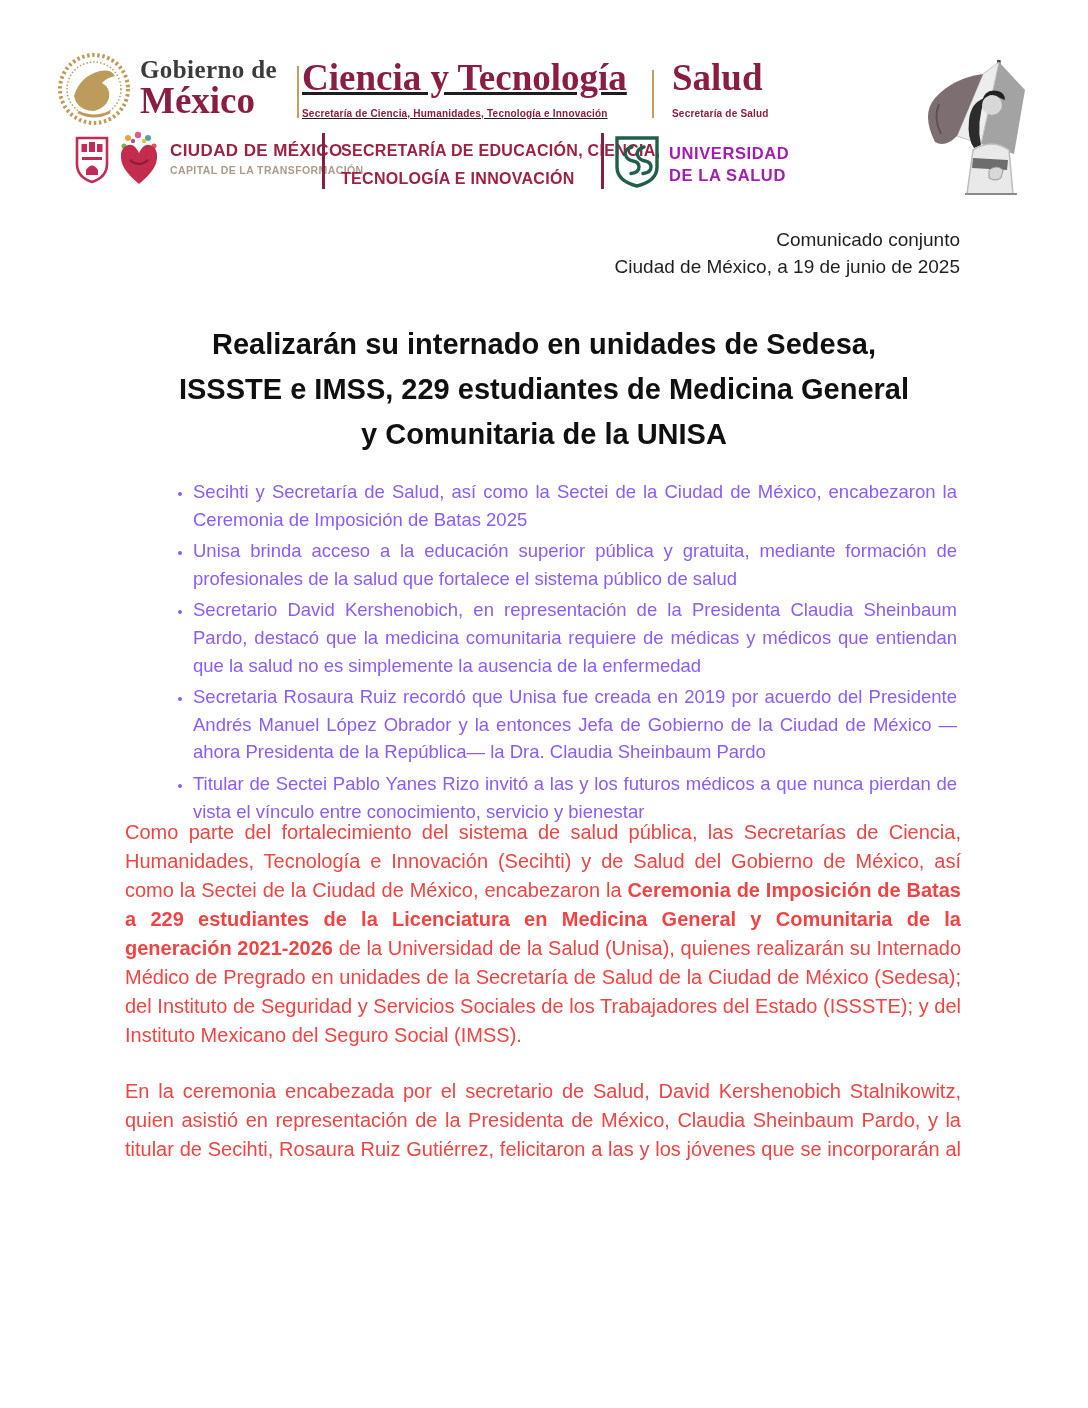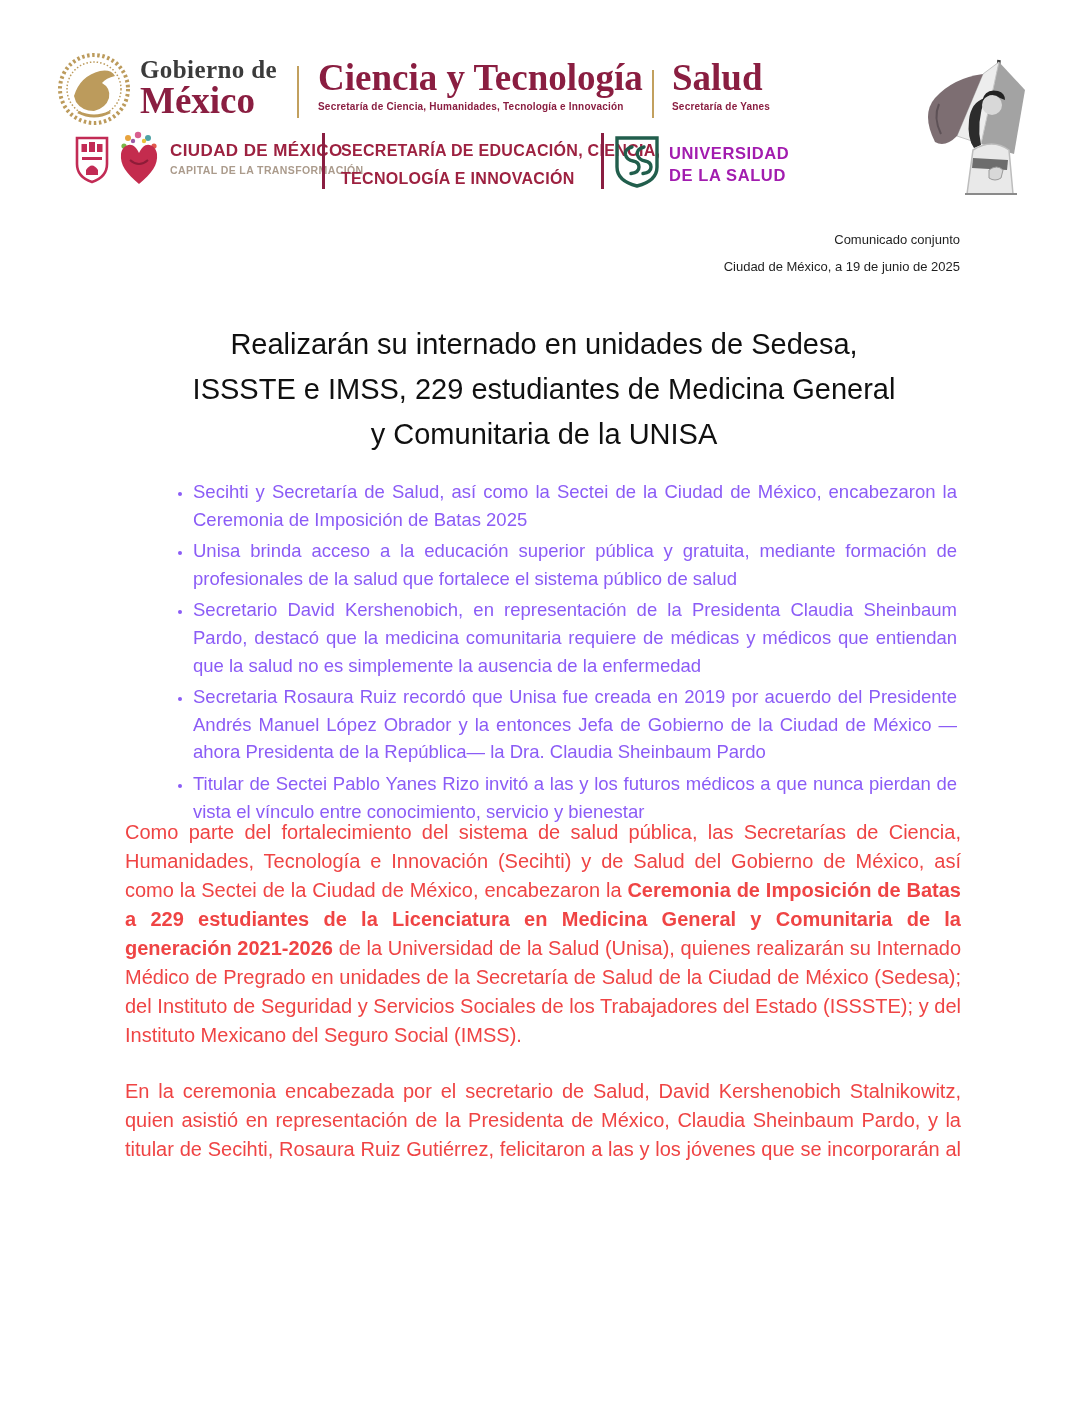--- a/index.html
+++ b/index.html
@@ -12,31 +12,31 @@
     overflow:hidden;
   }
   .abs{position:absolute;}
 
   
   .gob-line1{font-family:"Liberation Serif",serif;font-weight:600;font-size:25px;color:#3b3b3b;line-height:26px;letter-spacing:.4px;}
   .gob-line2{font-family:"Liberation Serif",serif;font-weight:700;font-size:37px;color:#8A1E41;line-height:36px;}
   .vdiv-gold{width:2px;background:#C2A05E;}
   .vdiv-maroon{width:3px;background:#8A1E41;}
   .dep-title{font-family:"Liberation Serif",serif;font-weight:700;font-size:37px;color:#8A1E41;line-height:40px;}
-  .dep-sub{font-weight:700;font-size:10px;color:#8A1E41;margin-top:3px;letter-spacing:.2px;}
+  .dep-sub{font-weight:700;font-size:10px;color:#8A1E41;margin-top:10px;letter-spacing:.2px;}
   .cdmx-t1{font-weight:700;font-size:17px;color:#9D2140;letter-spacing:.4px;line-height:20px;}
   .cdmx-t2{font-weight:700;font-size:10.5px;color:#AB9B8C;letter-spacing:.4px;margin-top:3px;}
   .sectei-line{font-weight:700;font-size:16px;color:#9D2140;line-height:28px;letter-spacing:.3px;}
   .unisa-line{font-weight:700;font-size:16.5px;color:#a21caf;line-height:22px;letter-spacing:.6px;}
 
   
-  .meta{right:128px;top:226px;text-align:right;font-size:13px;line-height:27px;color:#1f1f1f;}
+  .meta{right:128px;top:226px;text-align:right;font-size:19px;line-height:27px;color:#1f1f1f;}
   .doc-title{
     left:104px;top:322px;width:880px;
-    text-align:center;font-weight:400;font-size:29px;line-height:45px;color:#101010;
+    text-align:center;font-weight:700;font-size:29px;line-height:45px;color:#101010;
     white-space:pre-line;
   }
 
   
   .bullets{left:125px;top:474px;width:836px;}
   .bullets ul{margin:0;padding:0 0 0 64px;}
   .bullets li{
     font-size:18.5px;line-height:27.6px;text-align:justify;color:#8b5cf6;
     padding-left:0;margin:4px;
   }
@@ -68,30 +68,30 @@
     </svg>
   </div>
 
   <div class="abs" style="left:140px;top:57px;">
     <div class="gob-line1">Gobierno de</div>
     <div class="gob-line2">México</div>
   </div>
 
   <div class="abs vdiv-gold" style="left:297px;top:66px;height:52px;"></div>
 
-  <div class="abs" style="left:318px;top:58px;">
+  <div class="abs" style="left:302px;top:58px;text-decoration:underline;">
     <div class="dep-title">Ciencia y Tecnología</div>
     <div class="dep-sub">Secretaría de Ciencia, Humanidades, Tecnología e Innovación</div>
   </div>
 
   <div class="abs vdiv-gold" style="left:652px;top:70px;height:48px;"></div>
 
   <div class="abs" style="left:672px;top:58px;">
     <div class="dep-title">Salud</div>
-    <div class="dep-sub">Secretaría de Yanes</div>
+    <div class="dep-sub">Secretaría de Salud</div>
   </div>
 
   <div class="abs" style="left:74px;top:135px;width:36px;height:50px;">
     <svg width="36" height="50" viewBox="0 0 36 50">
       <path d="M3 3 H33 V29 Q33 42 18 47 Q3 42 3 29 Z" fill="none" stroke="#C22B55" stroke-width="2.6"></path>
       <rect x="7.5" y="9" width="5.5" height="8" fill="#C22B55"></rect>
       <rect x="15" y="7" width="6" height="10" fill="#C22B55"></rect>
       <rect x="23" y="9" width="5.5" height="8" fill="#C22B55"></rect>
       <path d="M12 35 q6 -9 12 0 v5 h-12 z" fill="#C22B55"></path>
       <rect x="8" y="22" width="20" height="3" fill="#C22B55"></rect>

